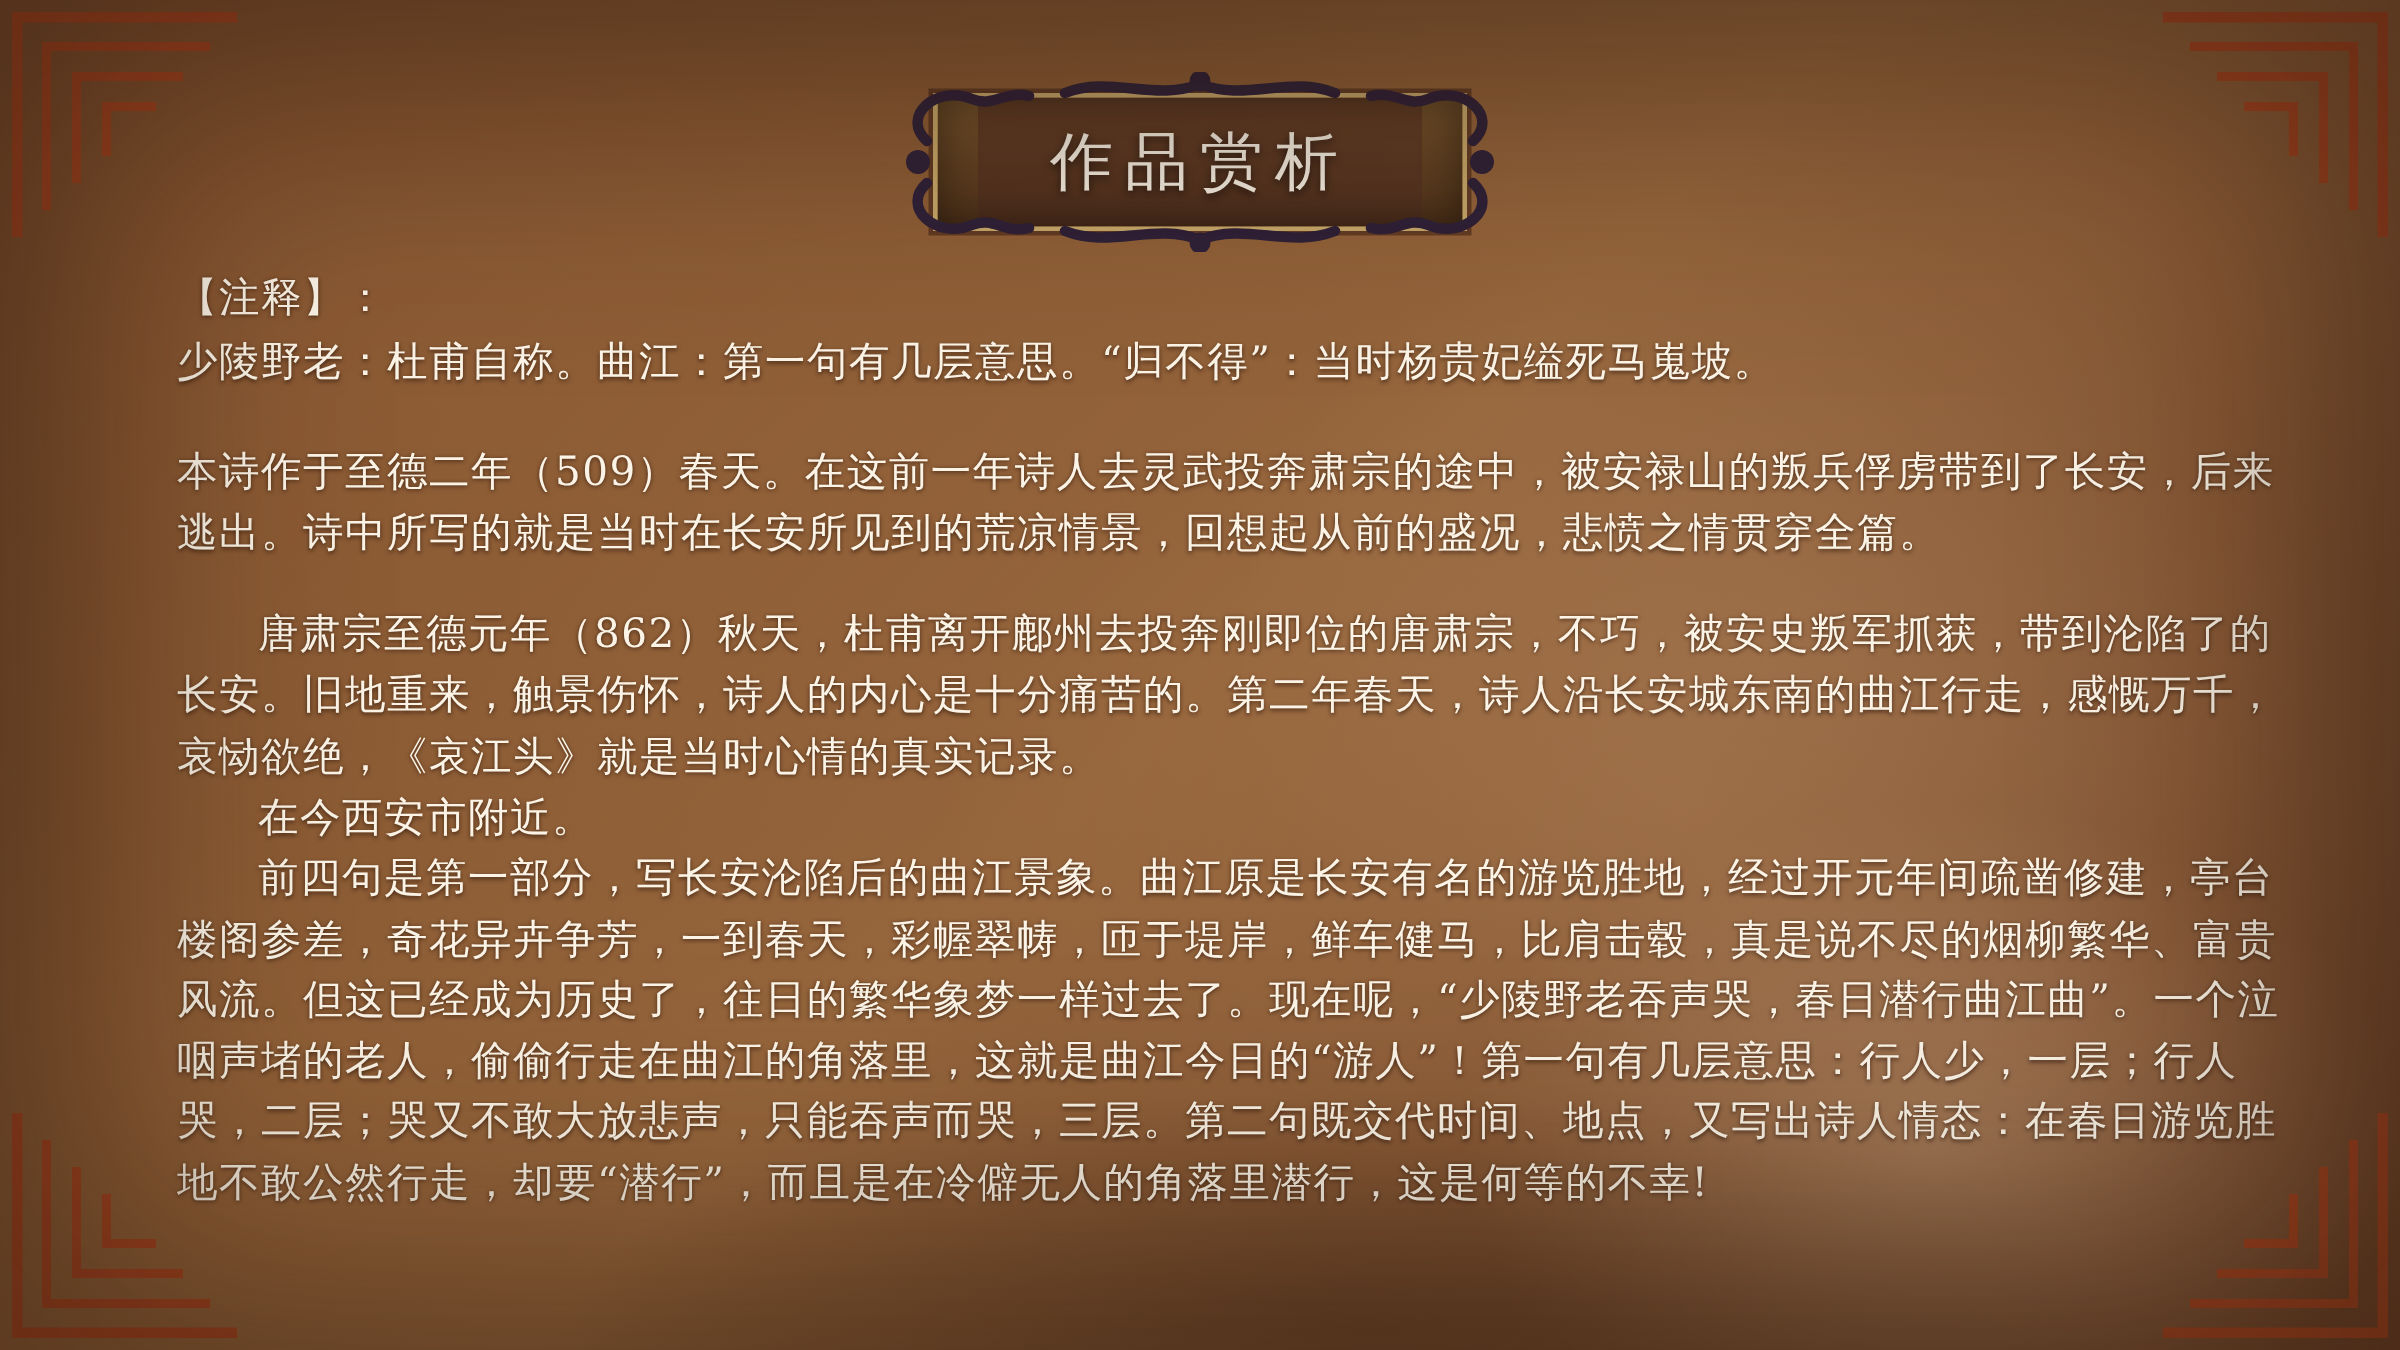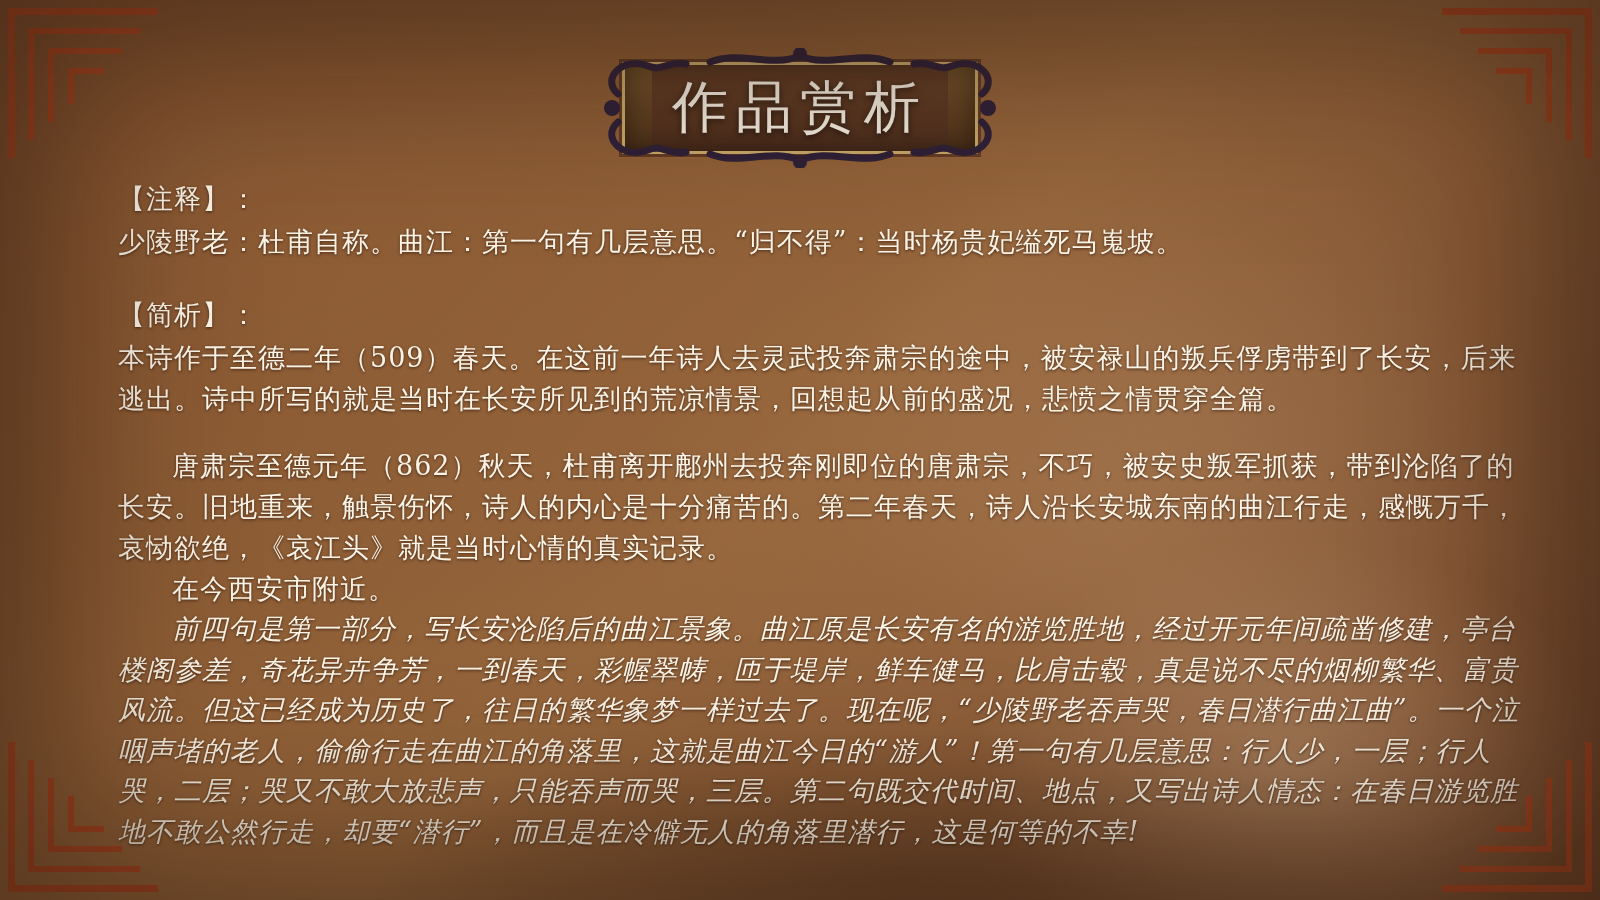--- a/index.html
+++ b/index.html
@@ -93,21 +93,21 @@
     inset: 0;
     pointer-events: none;
   }
   .title-text {
     position: absolute;
     inset: 0;
     display: flex;
     align-items: center;
     justify-content: center;
     color: #f6efe2;
-    font-size: 56px;
+    font-size: 42px;
     letter-spacing: 8px;
     font-family: "DejaVu Serif", "Liberation Serif", serif;
     text-shadow: 0 2px 6px rgba(0,0,0,0.65);
   }
 
   
   .content {
     position: absolute;
     left: 118px;
     right: 60px;
@@ -116,21 +116,21 @@
     font-size: 27px;
     line-height: 1.52;
     letter-spacing: 1px;
     text-shadow: 0 1px 3px rgba(40,18,8,0.75);
   }
   .block { margin-bottom: 6px; }
   .label { margin: 0 0 2px 0; }
   .para { margin: 0; }
   .gap { height: 26px; }
   .indent { text-indent: 2em; }
-  .tight { line-height: 1.50; font-style: italic; }
+  .tight { line-height: 1.50; }
 </style>
 </head>
 <body>
 
 <div class="page">
   <div class="bg-wash"></div>
 
   <div class="corner c-tl">
     <span class="b1"></span>
       <span class="b2"></span>
@@ -198,21 +198,20 @@
   <div class="content">
 
     <div class="block">
       <p class="label">【注释】：</p>
       <p class="para">少陵野老：杜甫自称。曲江：第一句有几层意思。“归不得”：当时杨贵妃缢死马嵬坡。</p>
     </div>
 
     <div class="gap"></div>
 
     <div class="block">
-      <p class="label">【简析】：</p>
       <p class="para">本诗作于至德二年（509）春天。在这前一年诗人去灵武投奔肃宗的途中，被安禄山的叛兵俘虏带到了长安，后来逃出。诗中所写的就是当时在长安所见到的荒凉情景，回想起从前的盛况，悲愤之情贯穿全篇。</p>
       <div class="gap"></div>
       <p class="para indent">唐肃宗至德元年（862）秋天，杜甫离开鄜州去投奔刚即位的唐肃宗，不巧，被安史叛军抓获，带到沦陷了的长安。旧地重来，触景伤怀，诗人的内心是十分痛苦的。第二年春天，诗人沿长安城东南的曲江行走，感慨万千，哀恸欲绝，《哀江头》就是当时心情的真实记录。</p>
       <p class="para indent">在今西安市附近。</p>
       <p class="para indent tight">前四句是第一部分，写长安沦陷后的曲江景象。曲江原是长安有名的游览胜地，经过开元年间疏凿修建，亭台楼阁参差，奇花异卉争芳，一到春天，彩幄翠帱，匝于堤岸，鲜车健马，比肩击毂，真是说不尽的烟柳繁华、富贵风流。但这已经成为历史了，往日的繁华象梦一样过去了。现在呢，“少陵野老吞声哭，春日潜行曲江曲”。一个泣咽声堵的老人，偷偷行走在曲江的角落里，这就是曲江今日的“游人”！第一句有几层意思：行人少，一层；行人哭，二层；哭又不敢大放悲声，只能吞声而哭，三层。第二句既交代时间、地点，又写出诗人情态：在春日游览胜地不敢公然行走，却要“潜行”，而且是在冷僻无人的角落里潜行，这是何等的不幸!</p>
     </div>
 
   </div>
 
   <div class="vignette"></div>

